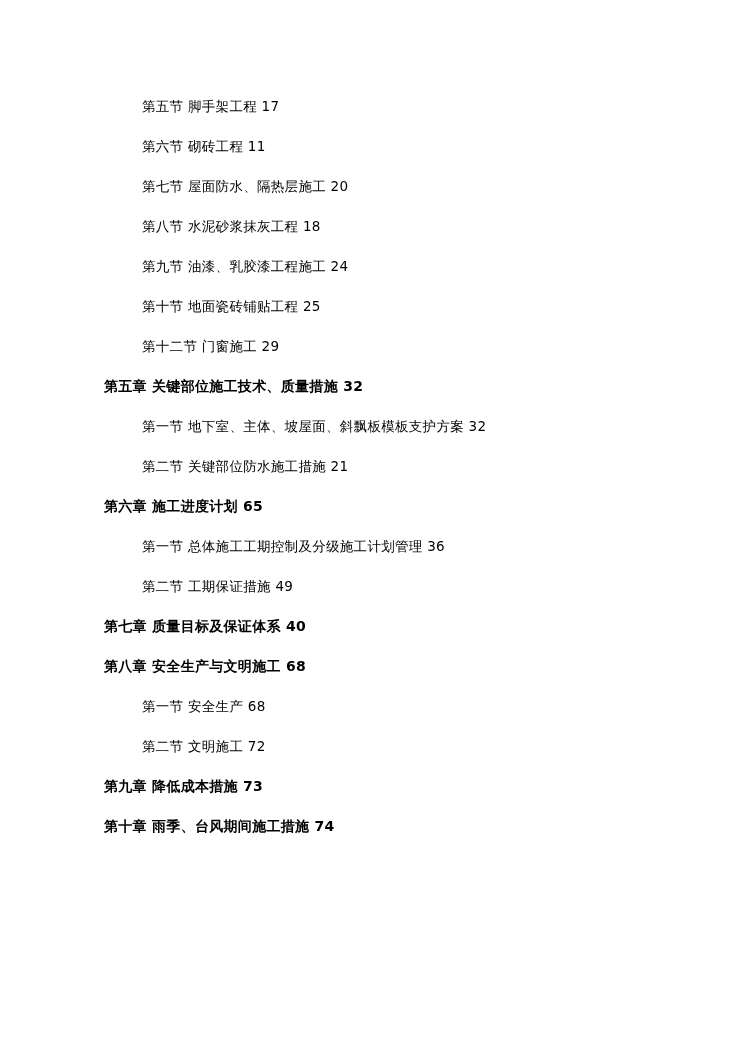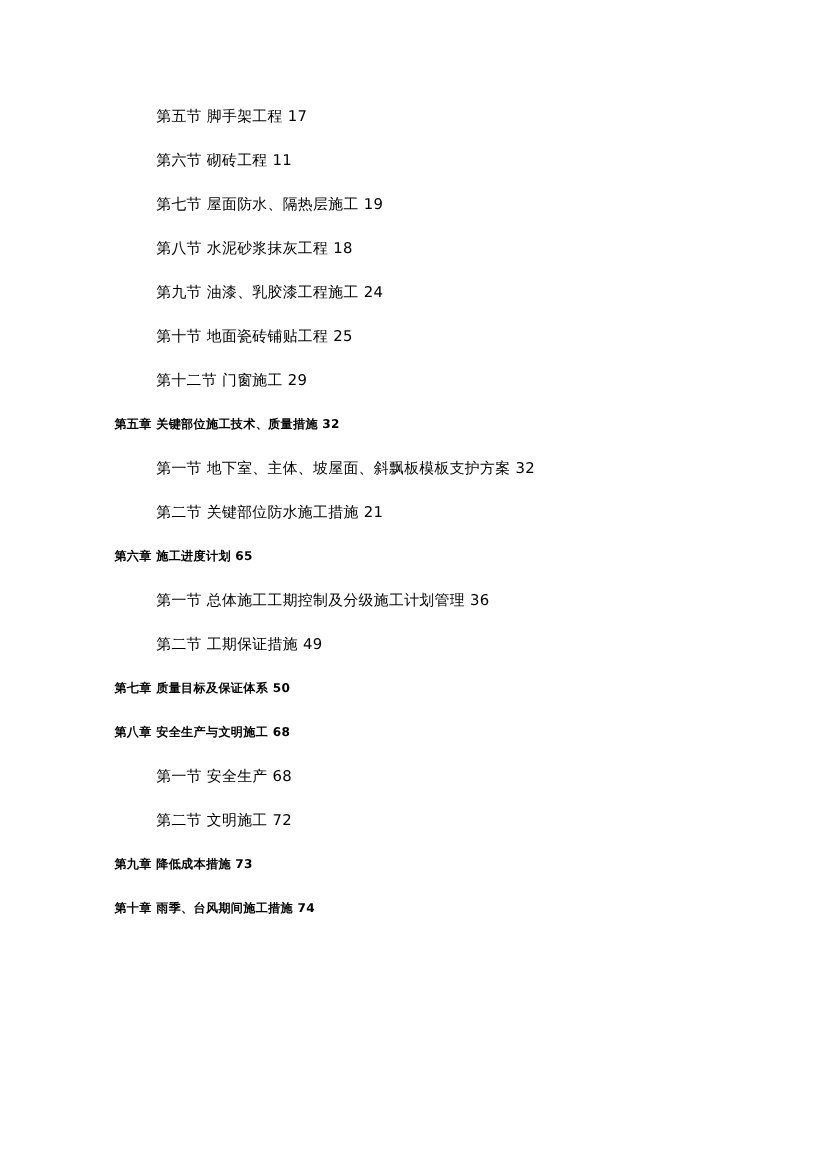--- a/index.html
+++ b/index.html
@@ -34,21 +34,21 @@
     letter-spacing: 0.3px;
   }
   
   .level-1 {
     font-weight: bold;
     margin: 0 0 0 0;
     padding: 0;
     height: 40px;
     display: flex;
     align-items: center;
-    font-size: 11px;
+    font-size: 14px;
     text-align: center;
   }
   
   .level-2 {
     font-weight: normal;
     margin: 0;
     padding-left: 38px;
     height: 40px;
     display: flex;
     align-items: center;
@@ -63,21 +63,21 @@
 
 <div class="page">
   <div class="toc" id="toc-list">
       <div class="toc-entry level-2">
         <span class="toc-text">第五节  脚手架工程 17</span>
       </div>
       <div class="toc-entry level-2">
         <span class="toc-text">第六节  砌砖工程 11</span>
       </div>
       <div class="toc-entry level-2">
-        <span class="toc-text">第七节  屋面防水、隔热层施工 19</span>
+        <span class="toc-text">第七节  屋面防水、隔热层施工 20</span>
       </div>
       <div class="toc-entry level-2">
         <span class="toc-text">第八节  水泥砂浆抹灰工程 18</span>
       </div>
       <div class="toc-entry level-2">
         <span class="toc-text">第九节  油漆、乳胶漆工程施工 24</span>
       </div>
       <div class="toc-entry level-2">
         <span class="toc-text">第十节  地面瓷砖铺贴工程 25</span>
       </div>
@@ -96,21 +96,21 @@
       <div class="toc-entry level-1">
         <span class="toc-text">第六章  施工进度计划 65</span>
       </div>
       <div class="toc-entry level-2">
         <span class="toc-text">第一节 总体施工工期控制及分级施工计划管理 36</span>
       </div>
       <div class="toc-entry level-2">
         <span class="toc-text">第二节  工期保证措施 49</span>
       </div>
       <div class="toc-entry level-1">
-        <span class="toc-text">第七章  质量目标及保证体系 50</span>
+        <span class="toc-text">第七章  质量目标及保证体系 40</span>
       </div>
       <div class="toc-entry level-1">
         <span class="toc-text">第八章  安全生产与文明施工 68</span>
       </div>
       <div class="toc-entry level-2">
         <span class="toc-text">第一节   安全生产 68</span>
       </div>
       <div class="toc-entry level-2">
         <span class="toc-text">第二节   文明施工 72</span>
       </div>

